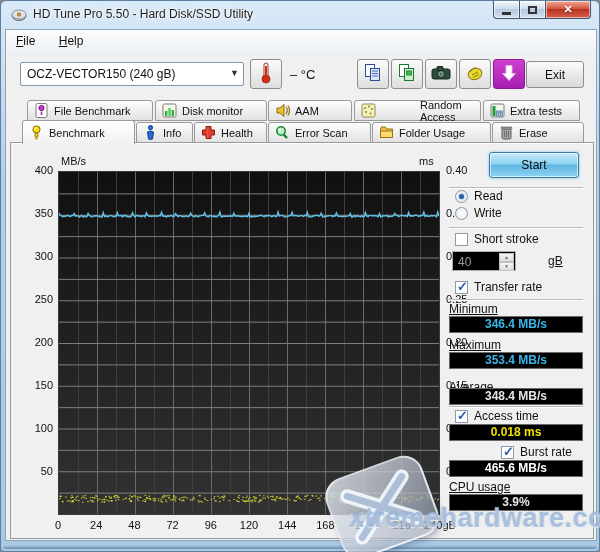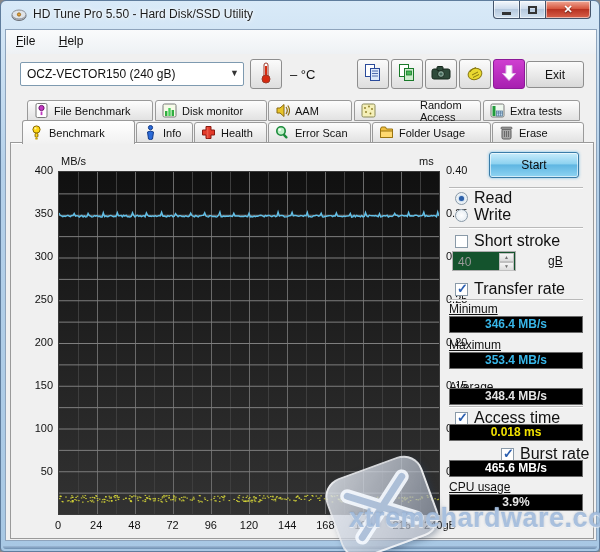--- a/index.html
+++ b/index.html
@@ -78,32 +78,32 @@
           border:1px solid #3a3a3a; background:#111; }
   
   .start-btn { position:absolute; left:478px; top:9px; width:90px; height:26px;
           background:linear-gradient(#c8ecfb,#8ed2f0 45%,#5fb6e2 50%,#8fd4f2);
           border:1px solid #3a7ca8; border-radius:3px; font-size:12px; color:#0a0a0a;
           box-shadow:inset 0 0 0 1px rgba(255,255,255,.6), 0 0 3px rgba(90,180,230,.8); }
   .psep { position:absolute; left:438px; width:134px; height:2px;
           border-top:1px solid #b9b9b9; border-bottom:1px solid #fdfdfd; }
   .plabel { position:absolute; font-size:12px; color:#111; white-space:nowrap;text-decoration:underline; }
   .ctl-row { position:absolute; display:flex; align-items:center; gap:6px;
-             font-size:16px; color:#111; white-space:nowrap; }
+             font-size:12px; color:#111; white-space:nowrap; }
   .radio { width:13px; height:13px; border-radius:50%; border:1px solid #8a9aa8;
            background:radial-gradient(#ffffff,#dfe8ef); position:relative; }
   .radio.sel::after { content:""; position:absolute; left:3px; top:3px; width:5px;
            height:5px; border-radius:50%; background:#2c5fa8;
            box-shadow:0 0 2px #4a86c8; }
   .cbox { width:13px; height:13px; border:1px solid #8a9aa8; background:#fff;
           position:relative; }
   .cbox.chk::after { content:"✓"; position:absolute; left:1px; top:-3px;
           font-size:13px; font-weight:bold; color:#2b5fb0; }
   .spinner { position:absolute; left:441px; top:108px; width:64px; height:20px;
-          background:#14532d; border:1px solid #adadad; font-size:12px; color:#9a9a9a; }
+          background:#000000; border:1px solid #adadad; font-size:12px; color:#9a9a9a; }
   .spinner .val { position:absolute; left:5px; top:3px; }
   .spin-btns { position:absolute; right:1px; top:1px; width:15px; height:16px;
           display:flex; flex-direction:column; }
   .spin-btns div { flex:1; background:linear-gradient(#f6f6f6,#dcdcdc);
           border:1px solid #c0c0c0; font-size:5px; color:#707070; line-height:7px;
           text-align:center; }
   .vbox { position:absolute; left:438px; width:134px; height:17px; background:#000;
           border:1px solid #6a6a6a; font-size:12px; font-weight:bold;
           text-align:center; line-height:15px; }
   

